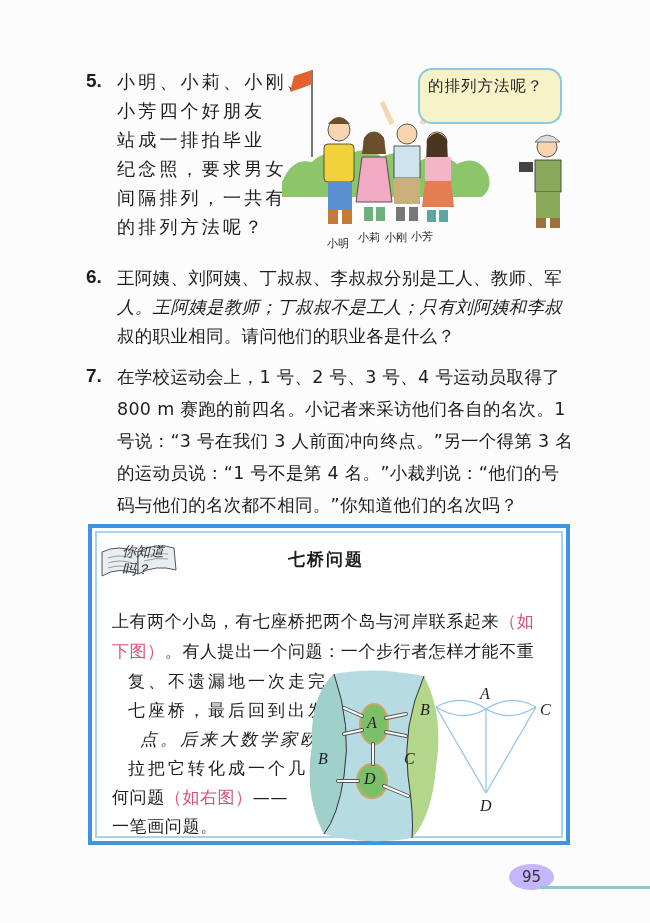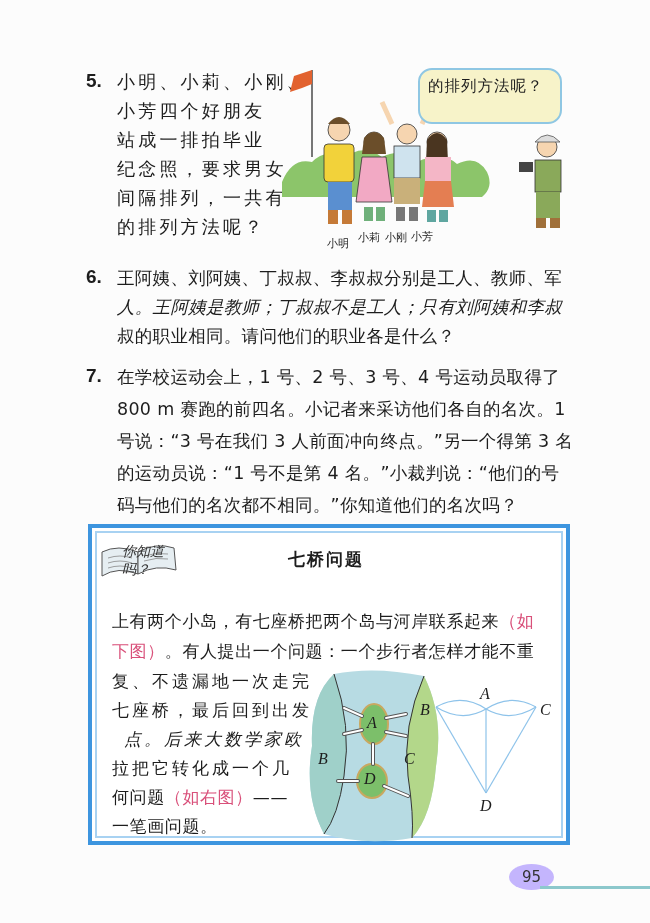--- a/index.html
+++ b/index.html
@@ -23,21 +23,21 @@
   
   .info-box {
     position:absolute; left:88px; top:524px; width:482px; height:321px;
     border:4px solid #3d95df; box-sizing:border-box; background:#fff;
   }
   .info-box-inner {
     position:absolute; left:3px; top:3px; right:3px; bottom:3px; border:2px solid #a8d2f2;
   }
   .box-title { position:absolute; left:196px; top:20px; font-size:17px; font-weight:bold; letter-spacing:2px;text-align:center; }
   .box-line { position:absolute; font-size:17px; white-space:nowrap; letter-spacing:0.6px; }
-  .box-line.narrow { letter-spacing:3px; }
+  .box-line.narrow { letter-spacing:3px;margin-left:16px; }
   .page-num {
     position:absolute; left:509px; top:864px; width:45px; height:26px; border-radius:50%;
     background:#c4b5fd; font-size:15px; text-align:center; line-height:26px; color:#333;
   }
   .page-rule { position:absolute; left:540px; top:886px; width:110px; height:3px; background:#8cc8cc; }
 </style>
 </head>
 <body>
 
 <div class="problem p5">

